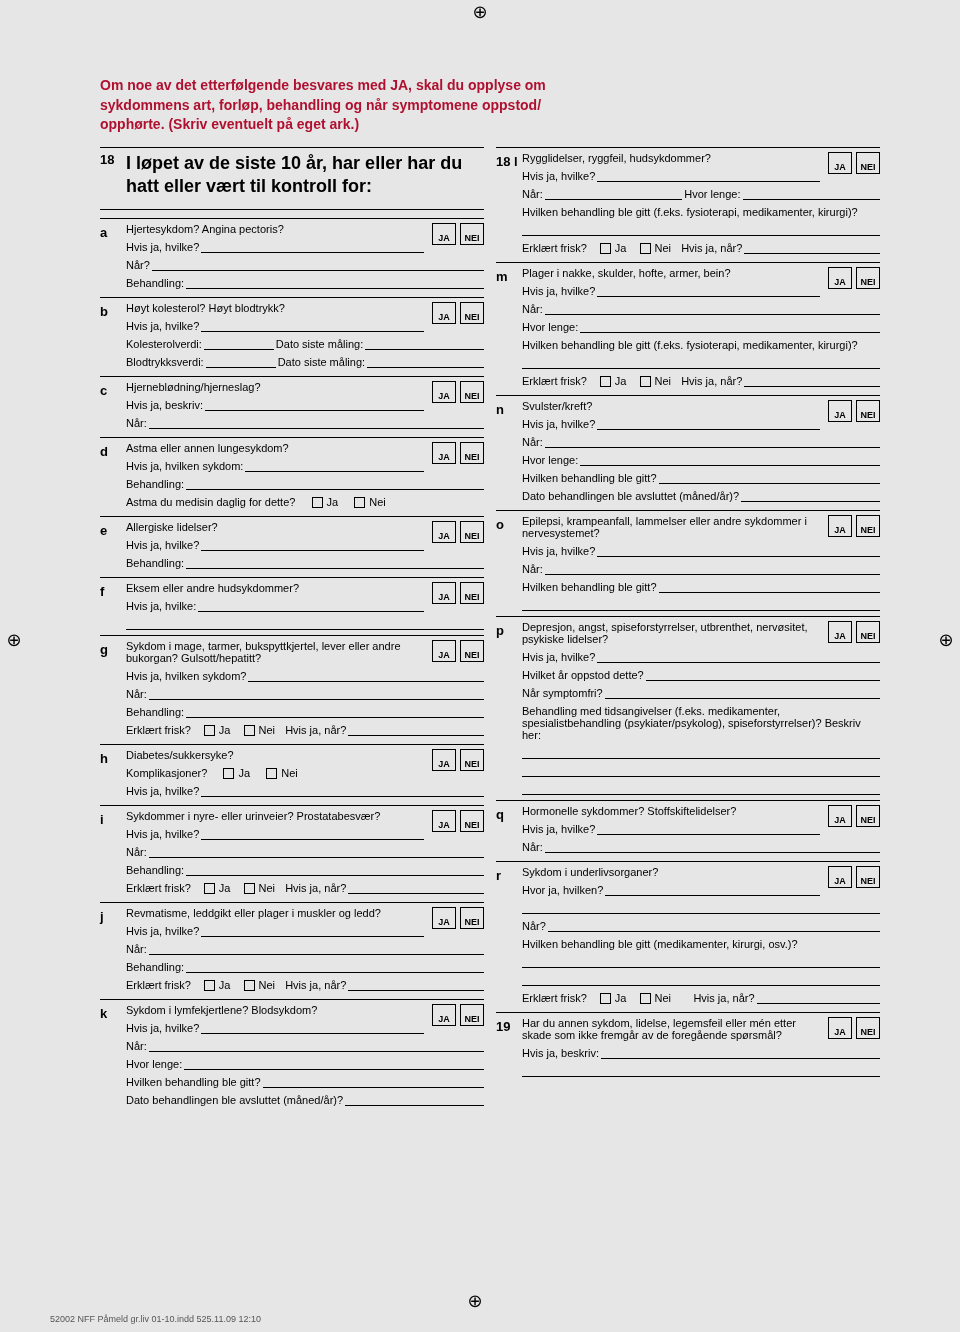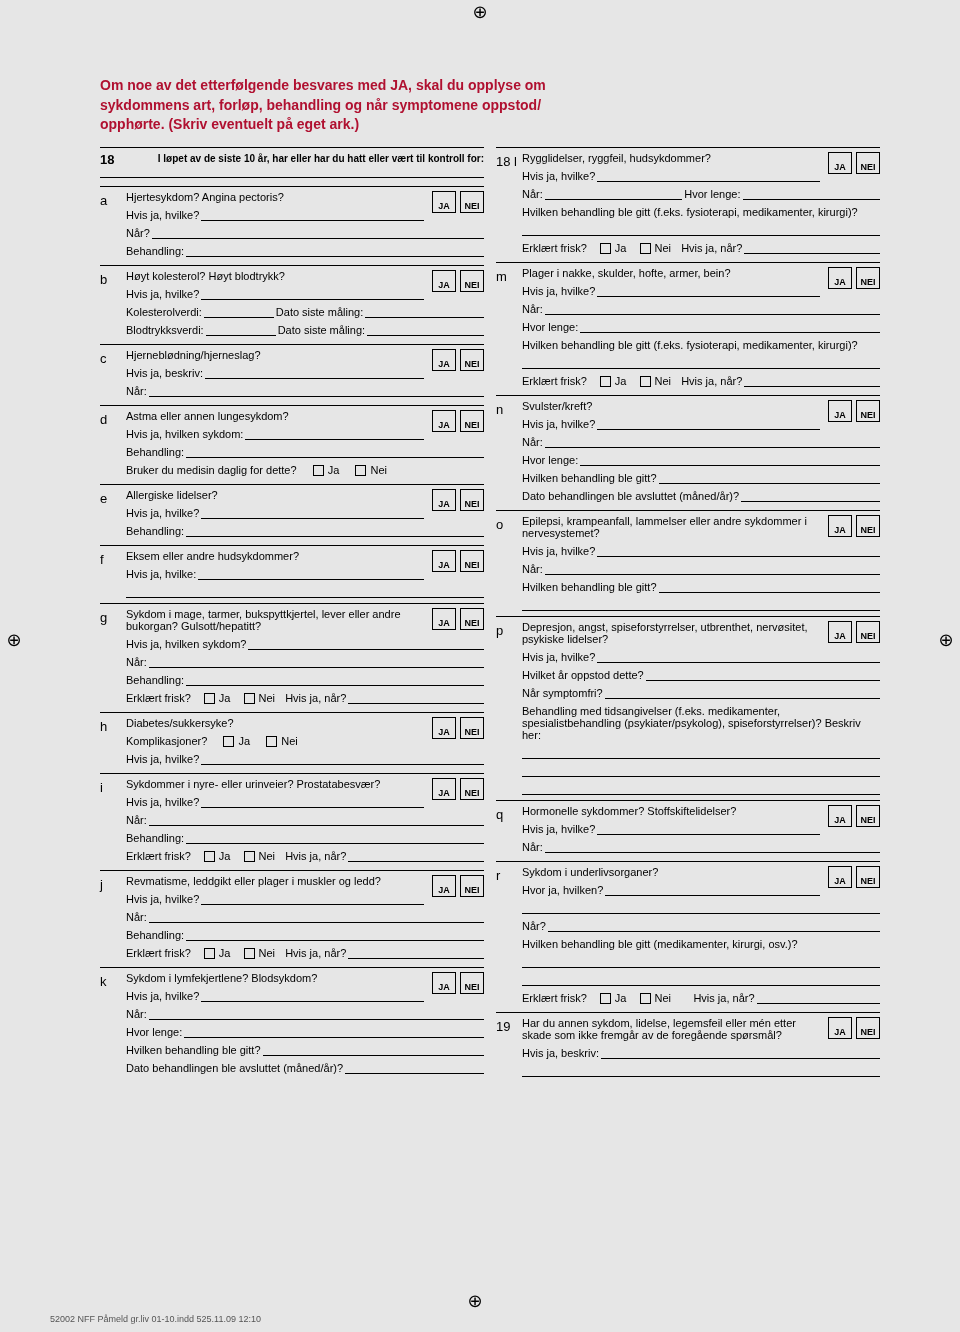--- a/index.html
+++ b/index.html
@@ -56,33 +56,32 @@
     margin-bottom: 8px;
     display: flex;
   }
   .q18-num {
     font-weight: bold;
     font-size: 13px;
     width: 26px;
   }
   .q18-txt {
     font-weight: bold;
-    font-size: 10px;
+    font-size: 18px;
     line-height: 1.3;
     flex: 1;
-    text-align: right;
   }
   .item {
     display: flex;
     border-top: 0.5px solid #000;
     padding: 4px 0 5px 0;
   }
   .item:first-child { border-top: none; }
   .item-letter {
-    font-weight: normal;
+    font-weight: bold;
     font-size: 13px;
     width: 26px;
     flex-shrink: 0;
     padding-top: 2px;
   }
   .item-body {
     flex: 1;
     min-width: 0;
     position: relative;
     padding-right: 60px;
@@ -255,21 +254,21 @@
           </div>
           <div class="qline">Astma eller annen lungesykdom?</div>
           <div class="fline">
               <span class="lbl">Hvis ja, hvilken sykdom:</span>
               <span class="underline"></span>
             </div>
           <div class="fline" style="margin-right:-60px">
               <span class="lbl">Behandling:</span>
               <span class="underline"></span>
             </div>
-          <div class="fline" style="margin-right:-60px"><span class="lbl">Bruker du medisin daglig for dette?</span>&nbsp;&nbsp;<span class="chk"></span><span>Ja</span>&nbsp;&nbsp;<span class="chk"></span><span>Nei</span></div>
+          <div class="fline" style="margin-right:-60px"><span class="lbl">Astma du medisin daglig for dette?</span>&nbsp;&nbsp;<span class="chk"></span><span>Ja</span>&nbsp;&nbsp;<span class="chk"></span><span>Nei</span></div>
         </div>
       </div>
 
       <div class="item">
         <div class="item-letter">e</div>
         <div class="item-body">
           <div class="ja-nei">
             <div class="box">JA</div>
             <div class="box">NEI</div>
           </div>

